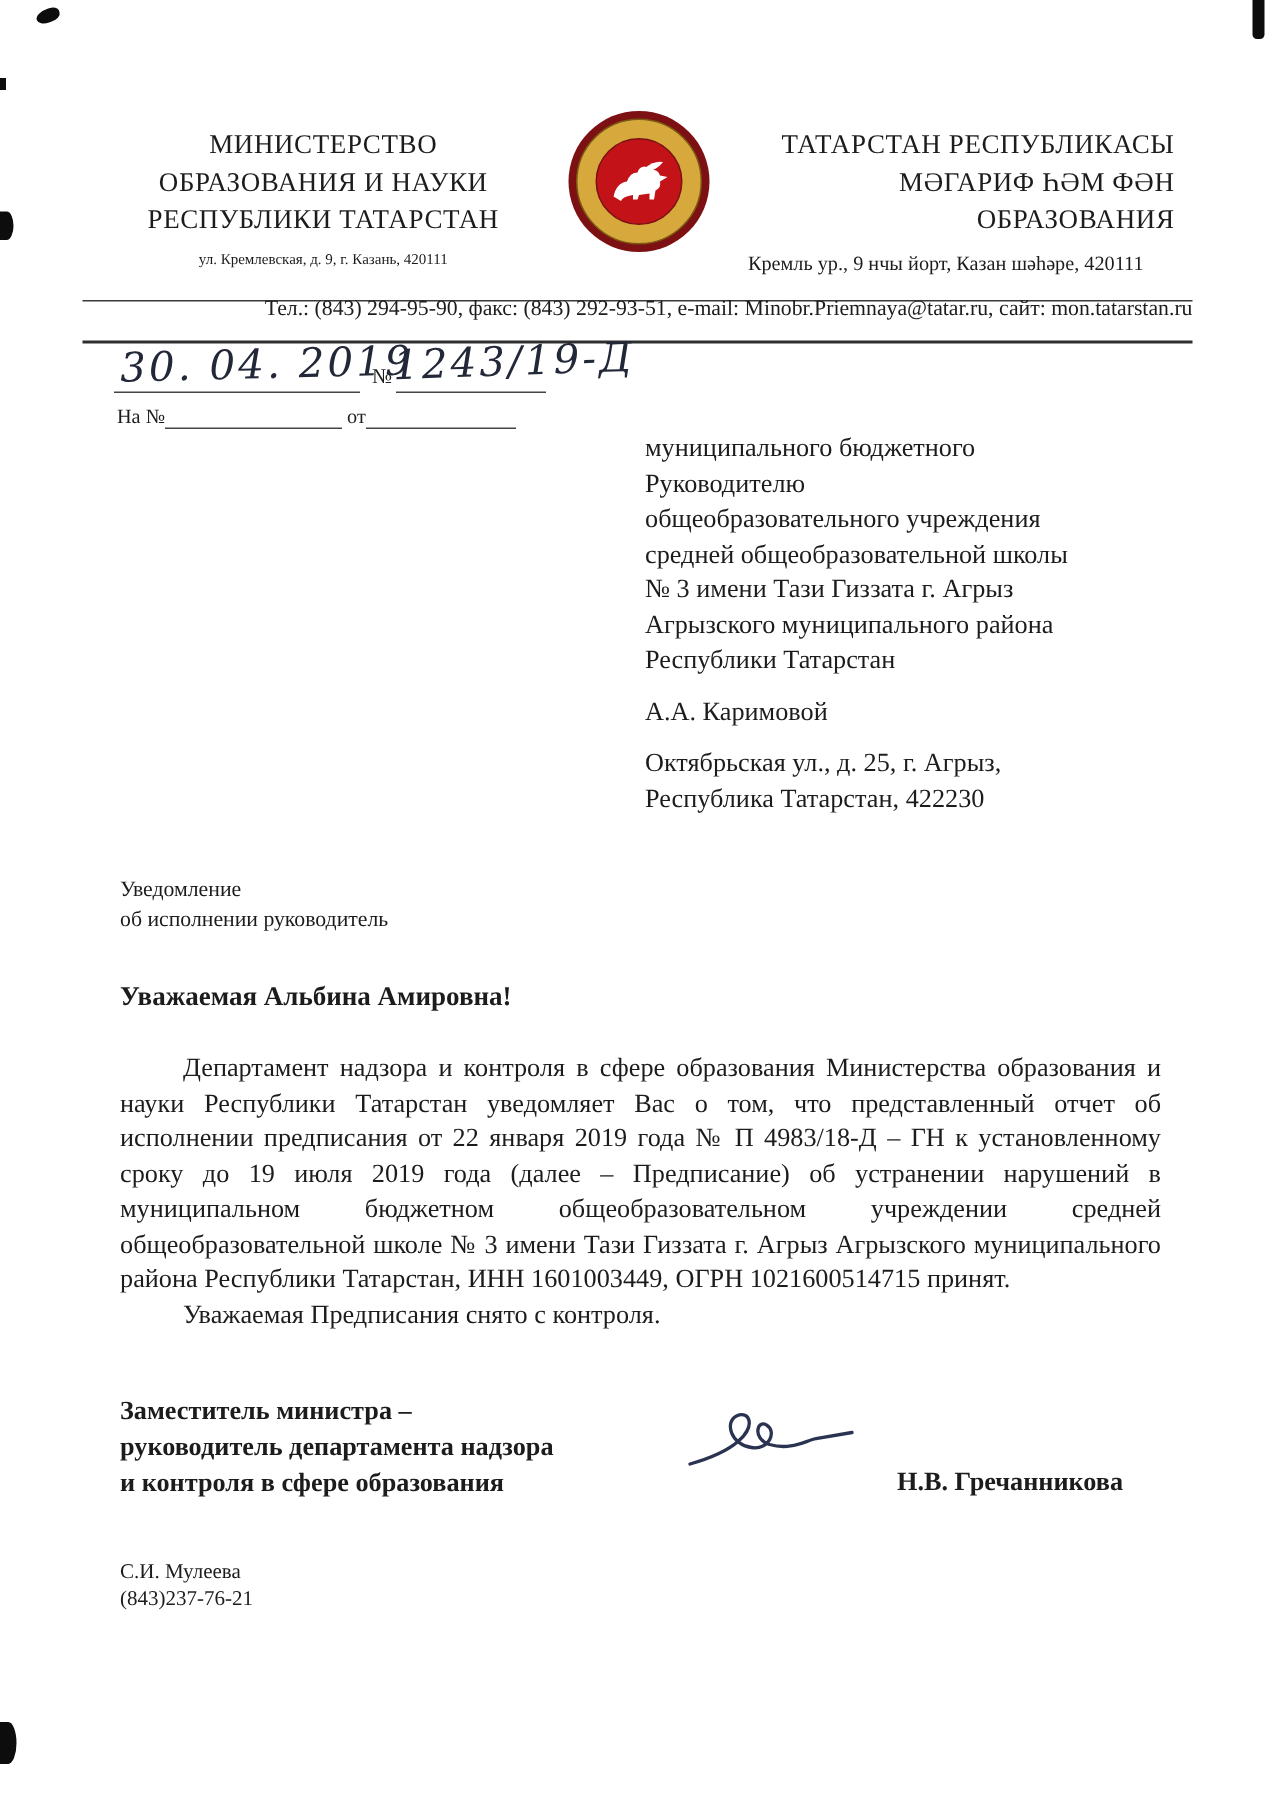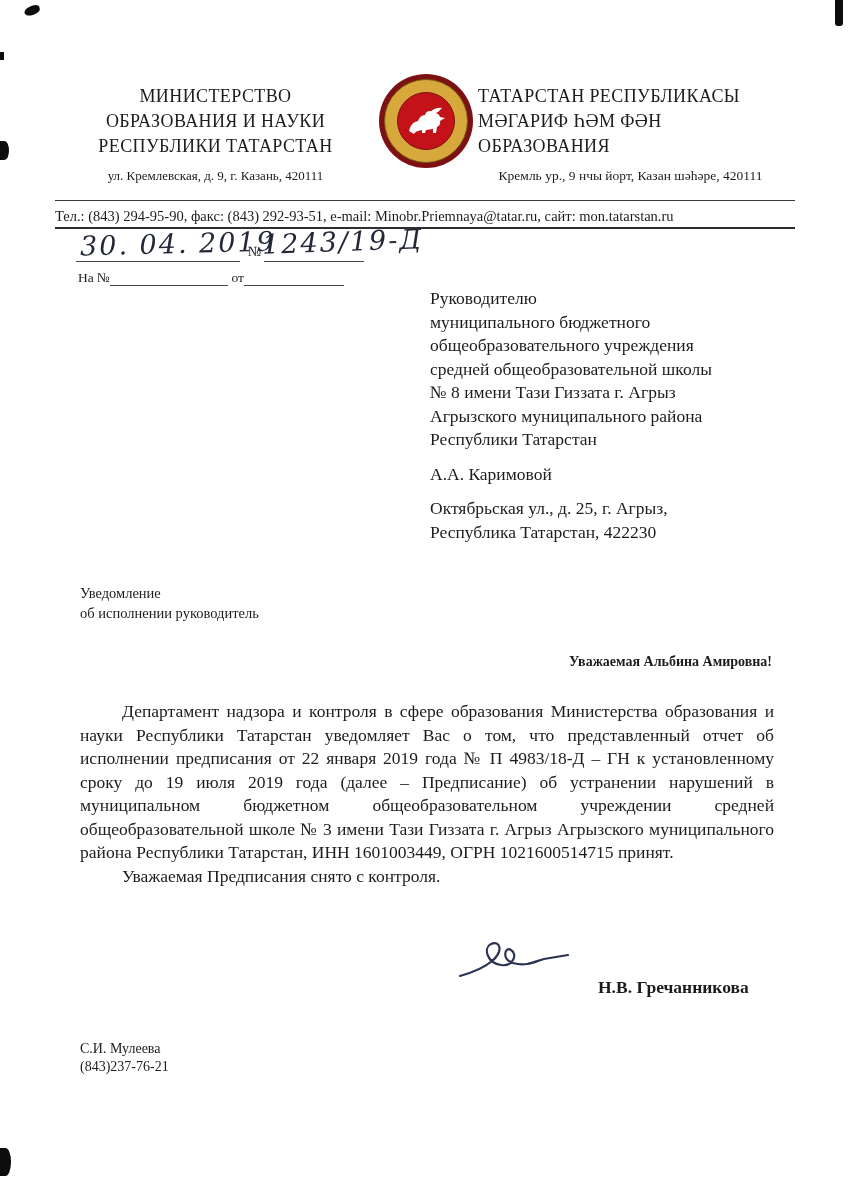--- a/index.html
+++ b/index.html
@@ -8,53 +8,53 @@
     width:849px;height:1200px;
     margin:0 auto;
     background:#ffffff;
     font-family:"Liberation Serif", serif;
     color:#1c1c1c;
     overflow:hidden;
   }
   
   .lh-left{position:absolute;left:68px;top:84px;width:295px;text-align:center;
     font-size:18px;line-height:1.38;letter-spacing:.4px;}
-  .lh-right{position:absolute;left:478px;top:84px;width:305px;text-align:left;
+  .lh-right{position:absolute;left:478px;top:84px;width:305px;text-align:right;
     font-size:18px;line-height:1.38;letter-spacing:.4px;}
-  .lh-addr-left{position:absolute;left:68px;top:168px;width:295px;text-align:center;font-size:13px;}
+  .lh-addr-left{position:absolute;left:68px;top:168px;width:295px;text-align:center;font-size:10px;}
   .lh-addr-right{position:absolute;left:478px;top:168px;width:305px;text-align:center;font-size:13.5px;}
   
   .emblem{position:absolute;left:379px;top:74px;width:94px;height:94px;border-radius:50%;
     background:#7d1013;display:flex;align-items:center;justify-content:center;}
   .emblem-gold{width:82px;height:82px;border-radius:50%;background:#d7a83c;
     border:1px solid #7a5a12;display:flex;align-items:center;justify-content:center;}
   .emblem-red{width:56px;height:56px;border-radius:50%;background:#c41318;
     border:1px solid #7a1113;display:flex;align-items:center;justify-content:center;}
   
   .rule1{position:absolute;left:55px;top:200px;width:740px;height:1px;background:#3a3a3a;}
-  .contact{position:absolute;left:55px;top:208px;width:740px;text-align:left;font-size:14.5px;}
+  .contact{position:absolute;left:55px;top:198px;width:740px;text-align:right;font-size:14.5px;}
   .rule2{position:absolute;left:55px;top:227px;width:740px;height:2px;background:#2e2e2e;}
   
   .hw{font-style:italic;color:#232838;letter-spacing:2px;font-size:27px;
     font-family:"DejaVu Serif", serif;}
   .hw-date{position:absolute;left:80px;top:228px;transform:rotate(-1.5deg);}
   .hw-num{position:absolute;left:262px;top:226px;transform:rotate(-2deg);}
   .uline{display:inline-block;border-bottom:1px solid #444;height:14px;vertical-align:bottom;}
   .date-line{position:absolute;left:76px;top:247px;width:164px;height:14px;border-bottom:1px solid #444;}
   .no-label{position:absolute;left:248px;top:244px;font-size:14px;}
   .num-line{position:absolute;left:264px;top:247px;width:100px;height:14px;border-bottom:1px solid #444;}
   .na-line{position:absolute;left:78px;top:270px;font-size:13.5px;}
   
   .recipient{position:absolute;left:430px;top:287px;width:340px;font-size:17.5px;line-height:23.5px;}
   .recipient .gap{height:11px;}
   
   .subject{position:absolute;left:80px;top:583px;font-size:14.5px;line-height:20px;}
   
-  .salutation{position:absolute;left:80px;top:654px;width:692px;text-align:right;
-    font-weight:bold;font-size:14px;}
+  .salutation{position:absolute;left:80px;top:654px;width:692px;text-align:left;
+    font-weight:bold;font-size:18px;}
   
   .bodytext{position:absolute;left:80px;top:700px;width:694px;font-size:17.5px;
     line-height:23.5px;text-align:justify;}
   .bodytext p{margin:0;text-indent:42px;}
   .bodytext p.p2{text-align:left;margin-top:0;}
   
   .sig-title{position:absolute;left:80px;top:928px;font-weight:bold;font-size:17.5px;line-height:24px;}
   .sig-scribble{position:absolute;left:452px;top:936px;width:125px;height:52px;}
   .sig-name{position:absolute;left:598px;top:977px;font-weight:bold;font-size:17.5px;}
   
@@ -113,25 +113,25 @@
   <div class="no-label">№</div>
   <div class="hw hw-num">1243/19-Д</div>
   <div class="num-line"></div>
 
   <div class="na-line">
     <span>На №</span><span class="uline" style="width:118px"></span>
     <span>от</span><span class="uline" style="width:100px"></span>
   </div>
 
   <div class="recipient">
+    <div>муниципального бюджетного</div>
     <div>Руководителю</div>
-    <div>муниципального бюджетного</div>
     <div>общеобразовательного учреждения</div>
     <div>средней общеобразовательной школы</div>
-    <div>№ 8 имени Тази Гиззата г. Агрыз</div>
+    <div>№ 3 имени Тази Гиззата г. Агрыз</div>
     <div>Агрызского муниципального района</div>
     <div>Республики Татарстан</div>
     <div class="gap"></div>
     <div>А.А. Каримовой</div>
     <div class="gap"></div>
     <div>Октябрьская ул., д. 25, г. Агрыз,</div>
     <div>Республика Татарстан, 422230</div>
   </div>
 
   <div class="subject">
@@ -139,20 +139,25 @@
     <div>об исполнении руководитель</div>
   </div>
 
   <div class="salutation">Уважаемая Альбина Амировна!</div>
 
   <div class="bodytext">
     <p>Департамент надзора и контроля в сфере образования Министерства образования и науки Республики Татарстан уведомляет Вас о том, что представленный отчет об исполнении предписания от 22 января 2019 года № П 4983/18-Д – ГН к установленному сроку до 19 июля 2019 года (далее – Предписание) об устранении нарушений в муниципальном бюджетном общеобразовательном учреждении средней общеобразовательной школе № 3 имени Тази Гиззата г. Агрыз Агрызского муниципального района Республики Татарстан, ИНН 1601003449, ОГРН 1021600514715 принят.</p>
     <p class="p2">Уважаемая Предписания снято с контроля.</p>
   </div>
 
+  <div class="sig-title">
+    <div>Заместитель министра –</div>
+    <div>руководитель департамента надзора</div>
+    <div>и контроля в сфере образования</div>
+  </div>
 
   <div class="sig-scribble">
     <svg width="125" height="52" viewBox="0 0 125 52">
       <path d="M8 40 C 22 36, 32 32, 40 25 C 52 15, 48 4, 39 8 C 31 12, 35 27, 49 29 C 61 31, 66 18, 59 14 C 53 10, 49 23, 61 27 C 75 31, 84 25, 92 23 L 116 19" stroke="#2a3350" stroke-width="2.2" fill="none" stroke-linecap="round"></path>
     </svg>
   </div>
 
   <div class="sig-name">Н.В. Гречанникова</div>
 
   <div class="footer">

